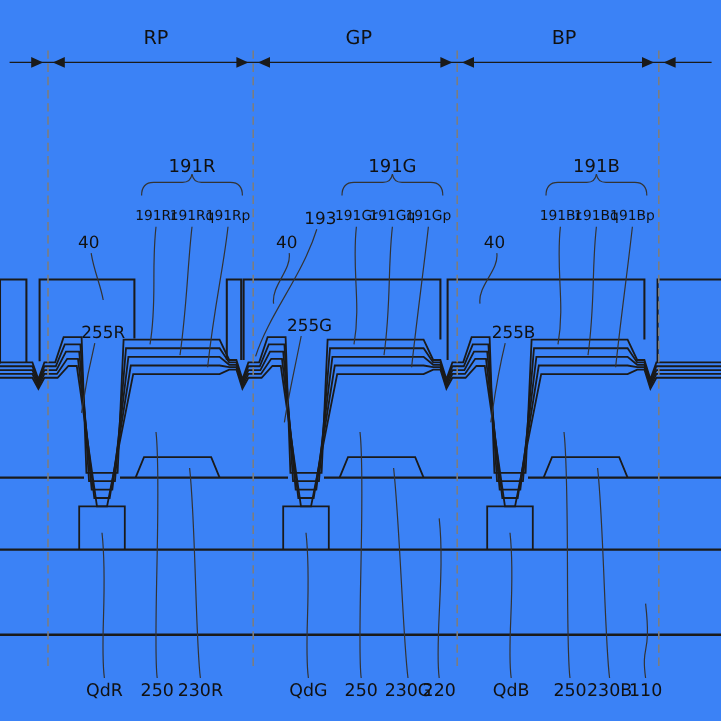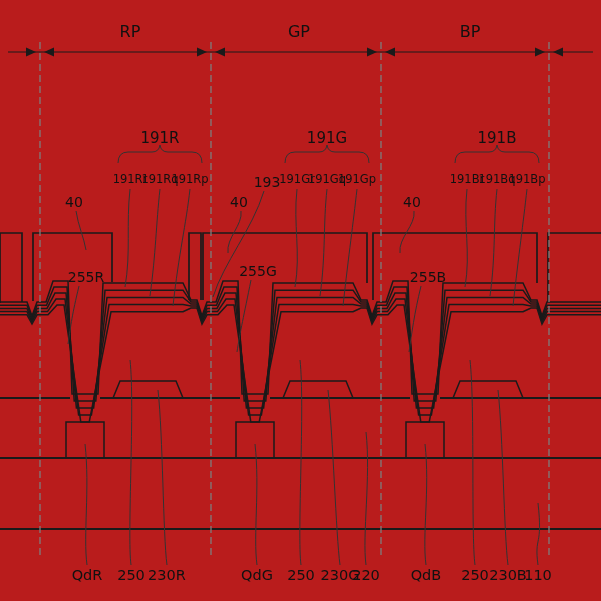--- a/index.html
+++ b/index.html
@@ -1,17 +1,17 @@
 <!DOCTYPE html>
 <html><head>
 <meta charset="utf-8">
 <style>
   html,body{margin:0;padding:0;background:#ffffff;}
   body{font-family:"DejaVu Sans","Liberation Sans",sans-serif;}
-  #fig-wrap{width:601px;height:601px;position:relative;background:#b91c1c;overflow:hidden;}
+  #fig-wrap{width:601px;height:601px;position:relative;background:#3b82f6;overflow:hidden;}
   svg text{fill:#111;}
   .struct{stroke:#1a1a1a;stroke-width:1.5;fill:none;}
   .thick{stroke:#1a1a1a;stroke-width:2;fill:none;}
   .bank{stroke:#1a1a1a;stroke-width:1.7;fill:none;}
   .leader{stroke:#333;stroke-width:1;fill:none;}
   .dash{stroke:#7d7d7d;stroke-width:1.3;fill:none;stroke-dasharray:7 4;}
   .dim{stroke:#1a1a1a;stroke-width:1.2;fill:none;}
   .arrow{fill:#1a1a1a;stroke:none;}
   .lbl{font-size:14px;}
   .lbl-big{font-size:16px;}

